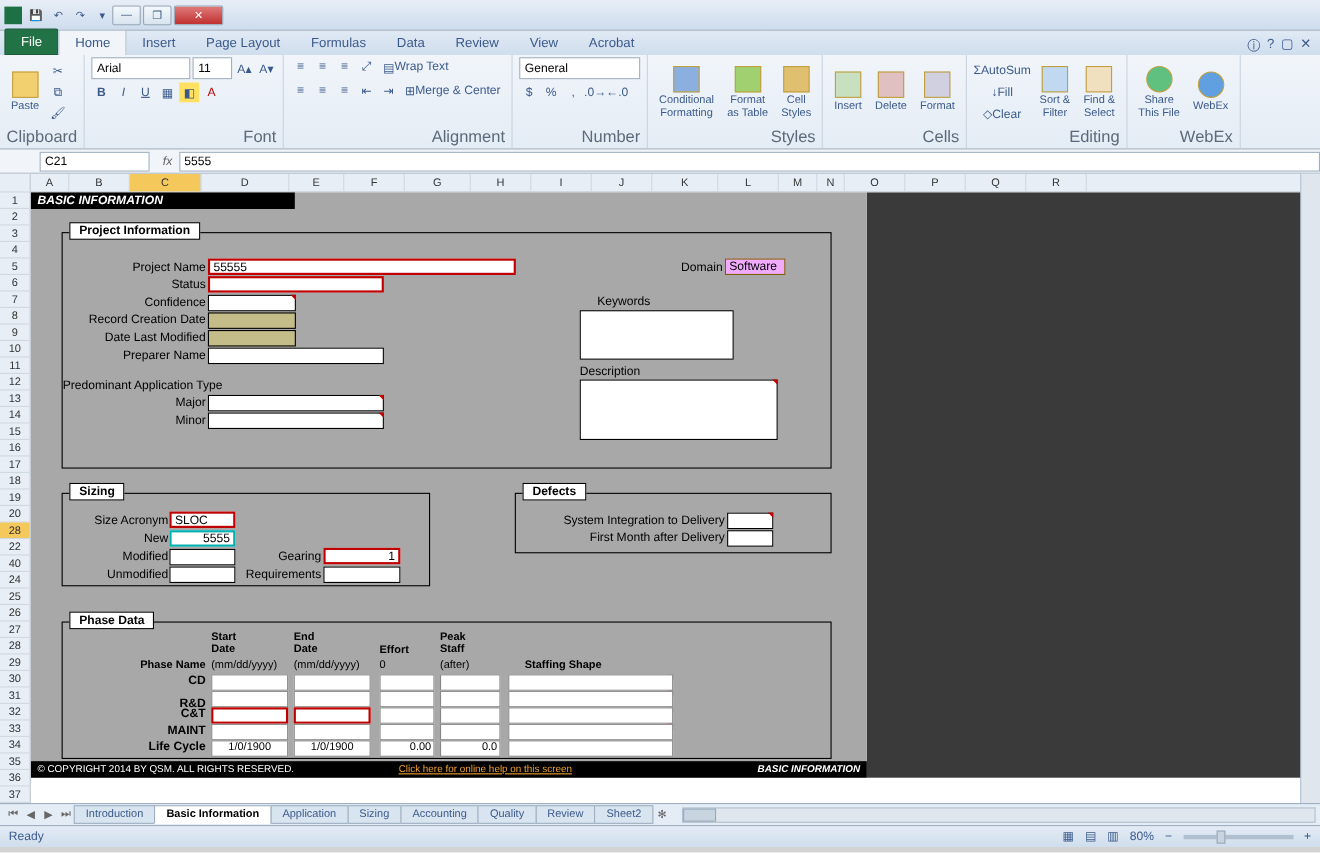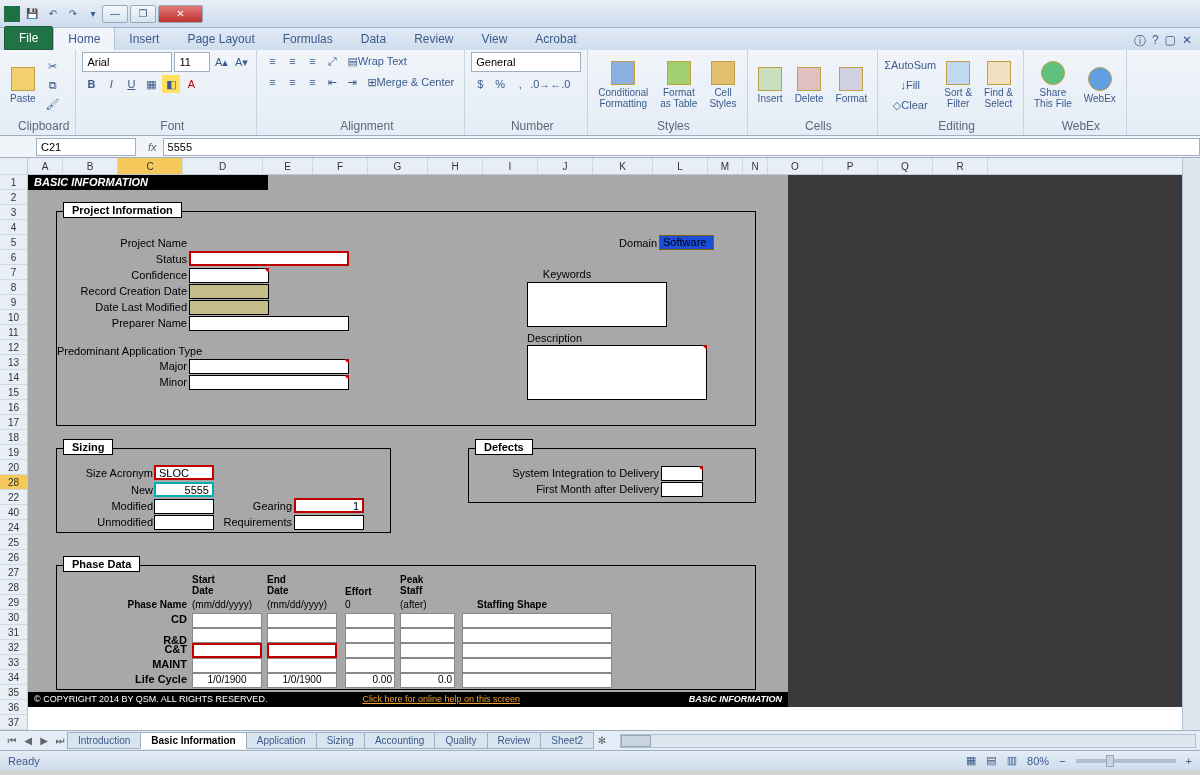--- a/index.html
+++ b/index.html
@@ -19,21 +19,21 @@
 .ribbon-tabs { height: 22px; background: linear-gradient(#e1eaf5,#cfdded); display: flex; align-items: flex-end; padding-left: 4px; }
 .ribbon-tabs .file-tab { background: #217346; color: #fff; padding: 4px 14px; font-size: 12px; border-radius: 2px 2px 0 0; border:1px solid #1a5c38;}
 .ribbon-tabs .tab { padding: 4px 14px; color: #3b5a8b; font-size: 12px; cursor: default; }
 .ribbon-tabs .tab.active { background: #f1f5fa; border: 1px solid #b0c0d0; border-bottom: none; color: #3b5a8b; }
 .ribbon-tabs .help-icons { margin-left: auto; display: flex; gap: 6px; padding-right: 8px; color: #3b5a8b; font-size: 12px; }
 
 
 .ribbon { height: 86px; background: linear-gradient(#f1f5fa,#e4ecf5); border-bottom: 1px solid #a0b0c0; display: flex; }
 .ribbon-group { border-right: 1px solid #c8d4e0; padding: 2px 6px 1px; display: flex; flex-direction: column; }
 .ribbon-group .group-body { flex: 1; display: flex; align-items: center; gap: 4px; }
-.ribbon-group .group-label { text-align: center; color: #5a6a7a; font-size: 12px; padding: 1px 0; margin-left: 12px; }
+.ribbon-group .group-label { text-align: right; color: #5a6a7a; font-size: 15px; padding: 1px 0; }
 .rbtn-lg { display: flex; flex-direction: column; align-items: center; gap: 2px; padding: 2px 4px; color: #3b5a8b; font-size: 10px; }
 .rbtn-lg .ico { width: 24px; height: 24px; background: #f2d070; border: 1px solid #c0a040; }
 .rbtn-sm { width: 18px; height: 18px; display: flex; align-items: center; justify-content: center; color: #3b5a8b; font-size: 11px; }
 .font-row { display: flex; gap: 2px; align-items: center; }
 .font-combo { height: 20px; border: 1px solid #a0b0c0; background: #fff; padding: 0 4px; display: flex; align-items: center; font-size: 11px; }
 .mini { display: flex; flex-direction: column; gap: 1px; }
 
 
 .formula-bar { height: 22px; background: #f1f5fa; border-bottom: 1px solid #a0b0c0; display: flex; align-items: center; }
 .namebox { width: 100px; height: 18px; border: 1px solid #a0b0c0; background: #fff; margin: 0 6px 0 36px; padding: 0 4px; display:flex; align-items:center; font-size:11px;}
@@ -53,21 +53,21 @@
 .dark-bg { position:absolute; left:760px; top:17px; width: 400px; height: 532px; background:#3a3a3a; }
 .sheet-bg .dark-bar { position: absolute; left: 0; top: 0; width: 240px; height: 15px; background: #000; color: #fff; font-style: italic; font-weight: bold; padding-left: 6px; line-height: 15px; }
 
 
 .panel { position: absolute; background: #a8a8a8; border: 1.5px solid #000; }
 .panel-title { position: absolute; top: -10px; left: 6px; background: #fff; border: 1px solid #000; padding: 1px 8px; font-weight: bold; font-size: 11px; }
 .fld-label { position: absolute; font-size: 11px; text-align: right; color: #000; }
 .fld-input { position: absolute; background: #fff; border: 1px solid #000; height: 15px; font-size: 11px; padding: 0 3px; }
 .fld-input.red { border: 2px solid #c00000; }
 .fld-input.tan { background: #c4bd8a; }
-.fld-input.yellow { background: #1d4ed8; }
+.fld-input.yellow { background: #f0abfc; }
 .fld-input.cyan { border: 2px solid #00b0b0; }
 .fld-tri { position:absolute; width:0;height:0; border-left:5px solid transparent; border-top:5px solid #c00000; }
 .table-hdr { position: absolute; font-size: 10px; font-weight: bold; text-align: left; }
 .table-cell { position: absolute; background: #fff; border: 1px solid #888; height: 15px; font-size: 10px; text-align: right; padding: 0 2px; }
 
 
 .sheet-tab-bar { height: 20px; background: #e4ecf5; border-top: 1px solid #a0b0c0; display: flex; align-items: center; padding: 0 4px; font-size: 10px; }
 .sheet-tab-bar .nav-btn { width: 16px; text-align: center; color: #666; }
 .sheet-tab { padding: 2px 10px; border: 1px solid #a0b0c0; background: #d8e4ef; margin-left: -1px; color: #3b5a8b; position:relative; }
 .sheet-tab.active { background: #fff; font-weight: bold; color: #000; border-bottom: 1px solid #fff; }
@@ -334,20 +334,21 @@
         <div class="ch" style="width: 55px;">Q</div>
         <div class="ch" style="width: 55px;">R</div>
       </div>
     <div class="dark-bg"></div>
     <div class="sheet-bg">
       <div class="dark-bar">BASIC INFORMATION</div>
 
       <div class="panel" style="left:28px; top:36px; width:700px; height:215px;">
         <div class="panel-title">Project Information</div>
         <div class="fld-label" style="left:0;top:25px;width:130px">Project Name</div>
+        <div class="fld-input red" style="left:132px;top:23px;width:280px">55555</div>
         <div class="fld-label" style="left:0;top:41px;width:130px">Status</div>
         <div class="fld-input red" style="left:132px;top:39px;width:160px"></div>
         <div class="fld-label" style="left:0;top:57px;width:130px">Confidence</div>
         <div class="fld-input" style="left:132px;top:56px;width:80px"></div>
           <div class="fld-tri" style="left:207px;top:56px"></div>
         <div class="fld-label" style="left:0;top:73px;width:130px">Record Creation Date</div>
         <div class="fld-input tan" style="left:132px;top:72px;width:80px"></div>
         <div class="fld-label" style="left:0;top:89px;width:130px">Date Last Modified</div>
         <div class="fld-input tan" style="left:132px;top:88px;width:80px"></div>
         <div class="fld-label" style="left:0;top:105px;width:130px">Preparer Name</div>

